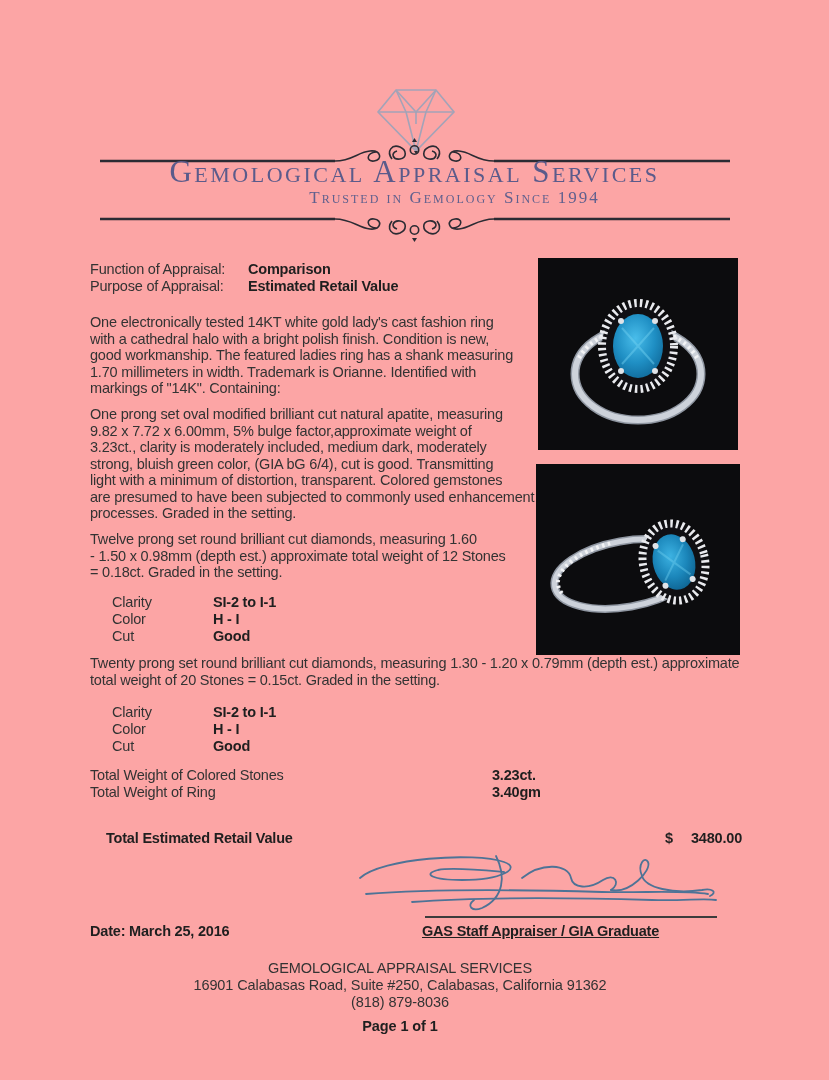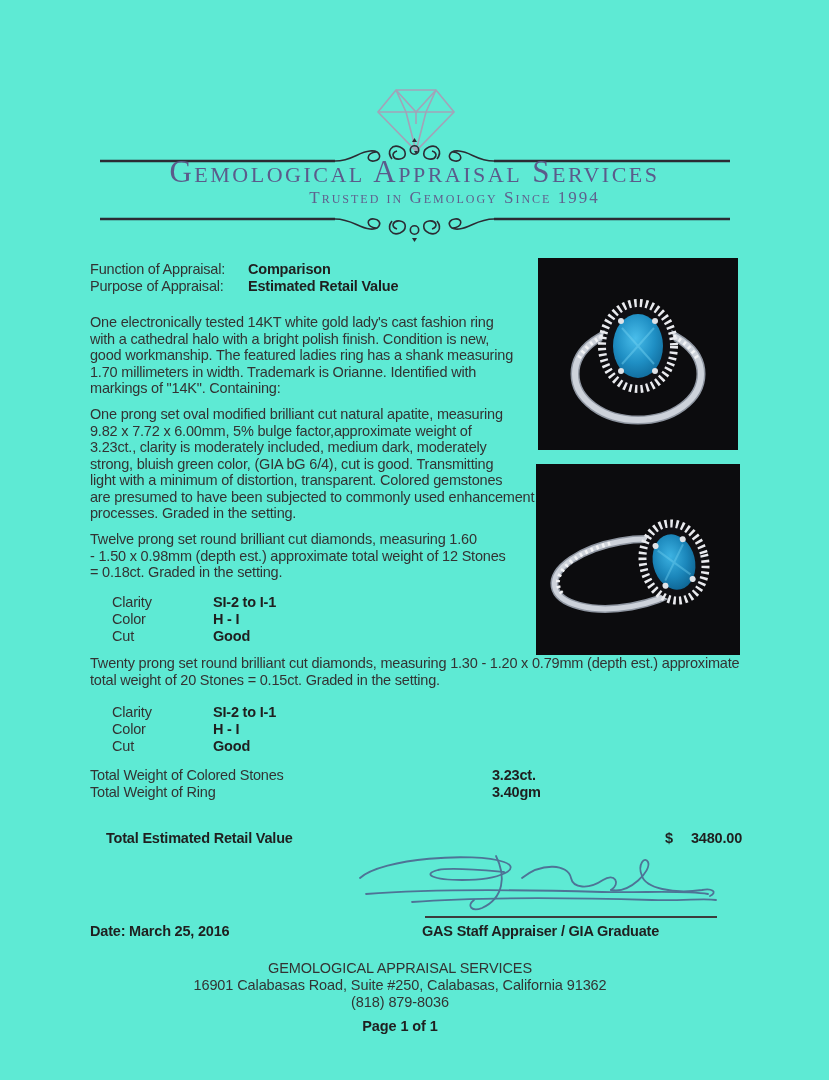--- a/index.html
+++ b/index.html
@@ -1,18 +1,18 @@
 <!DOCTYPE html>
 <html><head>
 <meta charset="utf-8">
 <style>
   html,body { margin:0; padding:0; background:#e9e9e9; }
   .page {
     position:relative; width:829px; height:1080px; margin:0 auto;
-    background:#5eead4; overflow:hidden;
+    background:#fca5a5; overflow:hidden;
     font-family:"Liberation Sans", sans-serif;
     color:#333; font-size:14.5px; letter-spacing:-0.2px; line-height:16.5px;
   }
   .abs { position:absolute; }
   .b { font-weight:700; color:#1f1f1f; }
   .para { white-space:pre-line; }
 
   
   .brand-title {
     width:829px; text-align:center;
@@ -237,20 +237,20 @@
       <path d="M144,6 C154,26 152,48 130,58 C120,62 114,56 122,50"></path>
       <path d="M14,44 C90,38 180,40 250,42 C292,43 330,40 356,44"></path>
       <path d="M60,52 C140,46 230,48 300,50 C332,51 352,48 364,50"></path>
       <path d="M170,28 C190,12 216,14 219,28 C221,38 236,40 251,30 C263,22 269,34 259,40"></path>
       <path d="M259,40 C278,44 300,20 296,12 C293,6 285,14 290,26 C294,38 320,44 350,40 C360,38 366,42 358,46"></path>
     </g>
   </svg>
   <div class="abs sig-line" style="left:425px; top:916px; width:292px;"></div>
 
   <div class="abs b" style="left:90px; top:923px;">Date: March 25, 2016</div>
-  <div class="abs b" style="left:422px; top:923px;">GAS Staff Appraiser / GIA Graduate</div>
+  <div class="abs b" style="left:422px; top:923px;text-decoration:underline;">GAS Staff Appraiser / GIA Graduate</div>
 
   <div class="abs footer-line" style="top:960px;">GEMOLOGICAL APPRAISAL SERVICES</div>
   <div class="abs footer-line" style="top:977px;">16901 Calabasas Road, Suite #250, Calabasas, California 91362</div>
   <div class="abs footer-line" style="top:994px;">(818) 879-8036</div>
   <div class="abs footer-line b" style="top:1018px;">Page 1 of 1</div>
 
 </div>
 
 </body></html>

